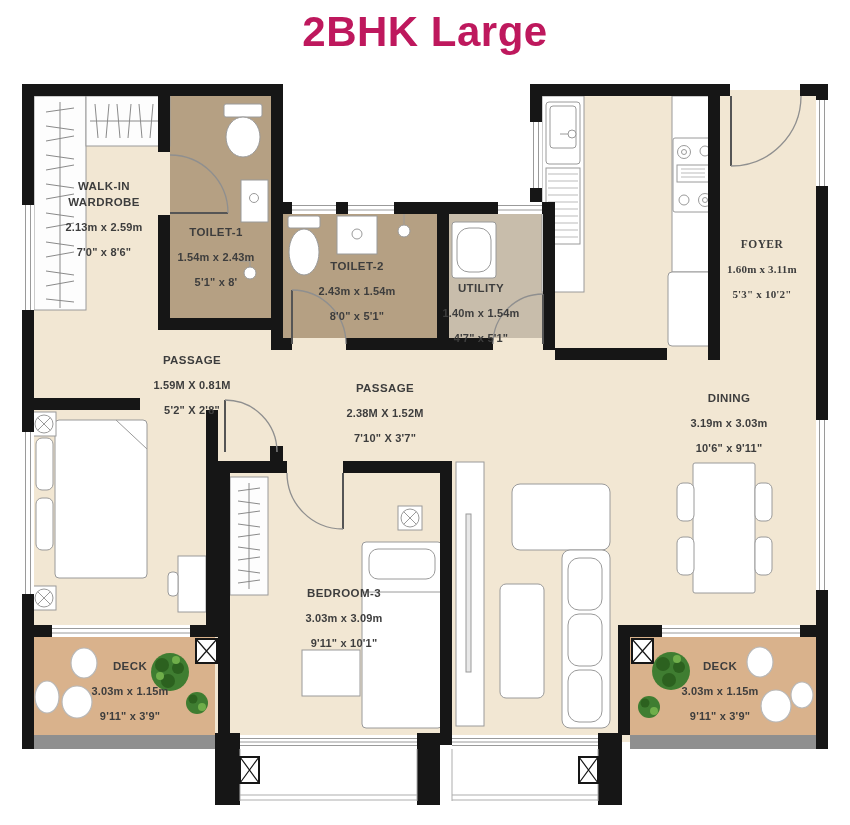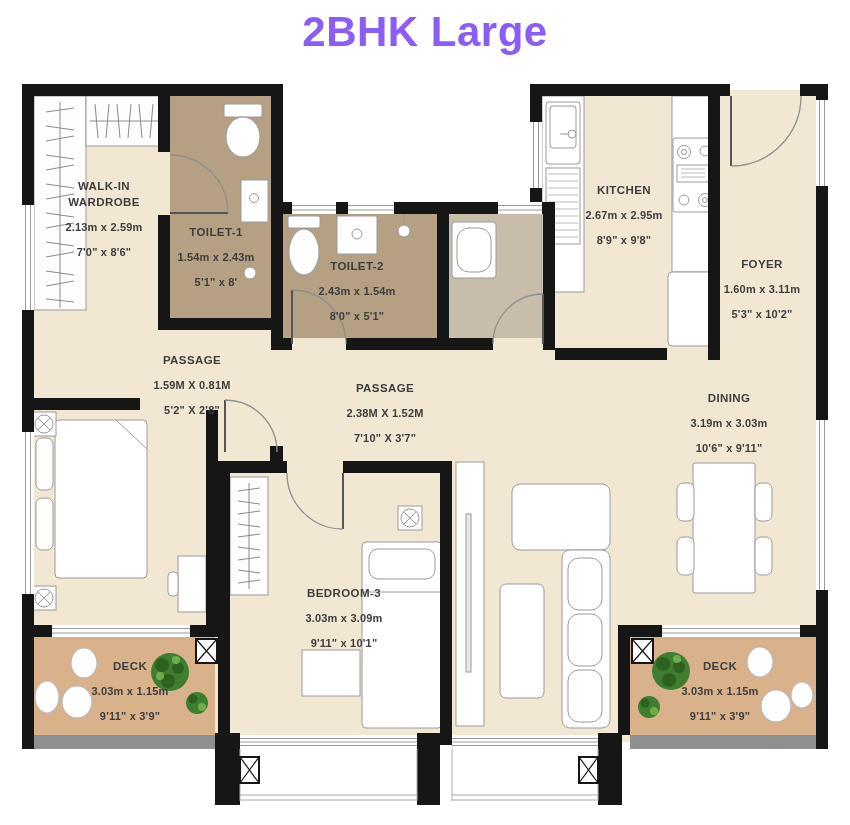--- a/index.html
+++ b/index.html
@@ -1,19 +1,19 @@
 <!DOCTYPE html>
 <html><head>
 <meta charset="utf-8">
 <style>
   html,body{margin:0;padding:0;background:#ffffff;}
   body{font-family:"Liberation Sans", sans-serif;}
   #page{position:relative;width:850px;height:825px;background:#ffffff;overflow:hidden;}
   #plan-title{position:absolute;top:8px;left:0;right:0;text-align:center;
-    font-size:42px;font-weight:bold;color:#8b5cf6;letter-spacing:0.5px;}
+    font-size:42px;font-weight:bold;color:#be185d;letter-spacing:0.5px;}
   #plan-svg{position:absolute;top:0;left:0;}
   .room-label{position:absolute;transform:translateX(-50%);text-align:center;
     color:#3d3d3d;font-weight:bold;white-space:nowrap;}
   .room-label span{display:block;margin:0 0 9px 0;line-height:16px;}
   .room-label .rname{font-size:11.5px;letter-spacing:0.4px;}
   .room-label .rdim{font-size:11px;letter-spacing:0.2px;}
   .room-label.wrap{white-space:normal;width:100px;}
 </style>
 </head>
 <body>
@@ -339,26 +339,26 @@
   <div class="room-label" style="left:216px;top:224px;">
     <span class="rname">TOILET-1</span>
     <span class="rdim">1.54m x 2.43m</span>
     <span class="rdim">5'1" x 8'</span>
   </div>
   <div class="room-label" style="left:357px;top:258px;">
     <span class="rname">TOILET-2</span>
     <span class="rdim">2.43m x 1.54m</span>
     <span class="rdim">8'0" x 5'1"</span>
   </div>
-  <div class="room-label" style="left:624px;top:182px;">
-    <span class="rname">KITCHEN</span>
-    <span class="rdim">2.67m x 2.95m</span>
-    <span class="rdim">8'9" x 9'8"</span>
-  </div>
-  <div class="room-label" style="left:762px;top:256px;">
+  <div class="room-label" style="left:481px;top:280px;">
+    <span class="rname">UTILITY</span>
+    <span class="rdim">1.40m x 1.54m</span>
+    <span class="rdim">4'7" x 5'1"</span>
+  </div>
+  <div class="room-label" style="left:762px;top:236px;font-family:Liberation Serif, serif;">
     <span class="rname">FOYER</span>
     <span class="rdim">1.60m x 3.11m</span>
     <span class="rdim">5'3" x 10'2"</span>
   </div>
   <div class="room-label" style="left:192px;top:352px;">
     <span class="rname">PASSAGE</span>
     <span class="rdim">1.59M X 0.81M</span>
     <span class="rdim">5'2" X 2'8"</span>
   </div>
   <div class="room-label" style="left:385px;top:380px;">

